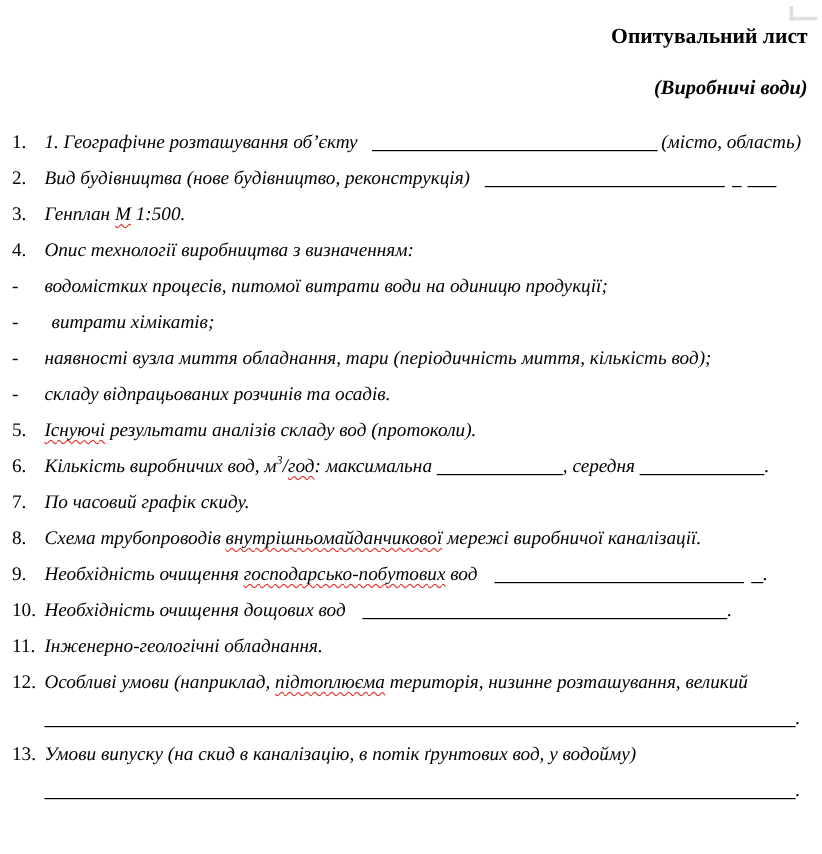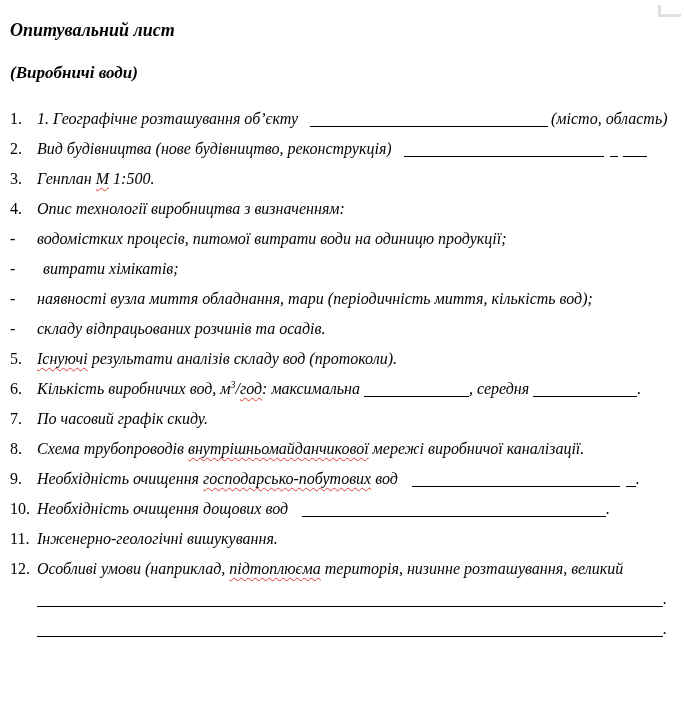--- a/index.html
+++ b/index.html
@@ -13,25 +13,25 @@
     position: relative;
   }
   .page { padding: 14px 12px 0 10px; position: relative; width: 100%; height: 100%; }
   .corner {
     position: absolute; top: 5px; right: 4px;
     width: 23px; height: 12px;
     border-left: 3px solid var(--corner);
     border-bottom: 3px solid var(--corner);
   }
   .title {
-    text-align: left; font-weight: bold; font-size: 18px;
-    line-height: 28px; margin: 2px 0 0 0; font-style: italic;
+    text-align: right; font-weight: bold; font-size: 18px;
+    line-height: 28px; margin: 2px 0 0 0;
   }
   .subtitle {
-    text-align: left; font-weight: bold; font-style: italic; font-size: 17px;
+    text-align: right; font-weight: bold; font-style: italic; font-size: 17px;
     line-height: 26px; margin-top: 16px;
   }
   .list { margin-top: 18px; }
   .row { display: flex; line-height: 30px; align-items: baseline; }
   .marker { flex: 0 0 27px; width: 27px; }
   .content { flex: 1 1 auto; white-space: nowrap; font-style: italic; }
   .blank {
     display: inline-block; height: 12px;
     border-bottom: 1px solid var(--ink);
     vertical-align: -3px;
@@ -105,28 +105,32 @@
       <div class="row">
         <span class="marker">9.</span>
         <span class="content"><span>Необхідність очищення </span><span class="missp">господарсько-побутових</span><span> вод</span><span class="gap" style="width: 14px;"></span><span class="blank" style="width: 208px;"></span><span class="gap" style="width: 6px;"></span><span class="blank" style="width: 10px;"></span><span>.</span></span>
       </div>
       <div class="row">
         <span class="marker">10.</span>
         <span class="content"><span>Необхідність очищення дощових вод</span><span class="gap" style="width: 14px;"></span><span class="blank" style="width: 238px;"></span><span class="blank" style="width: 66px;"></span><span>.</span></span>
       </div>
       <div class="row">
         <span class="marker">11.</span>
-        <span class="content"><span>Інженерно-геологічні вишукування.</span></span>
+        <span class="content"><span>Інженерно-геологічні обладнання.</span></span>
       </div>
       <div class="row">
         <span class="marker">12.</span>
         <span class="content"><span>Особливі умови (наприклад, </span><span class="missp">підтоплюєма</span><span> територія, низинне розташування, великий</span></span>
       </div>
       <div class="row">
         <span class="marker"></span>
         <span class="content"><span class="blank" style="width: 626px;"></span><span>.</span></span>
       </div>
       <div class="row">
+        <span class="marker">13.</span>
+        <span class="content"><span>Умови випуску (на скид в каналізацію, в потік ґрунтових вод, у водойму)</span></span>
+      </div>
+      <div class="row">
         <span class="marker"></span>
         <span class="content"><span class="blank" style="width: 626px;"></span><span>.</span></span>
       </div>
     </div>
 </div>
 
 </body></html>

